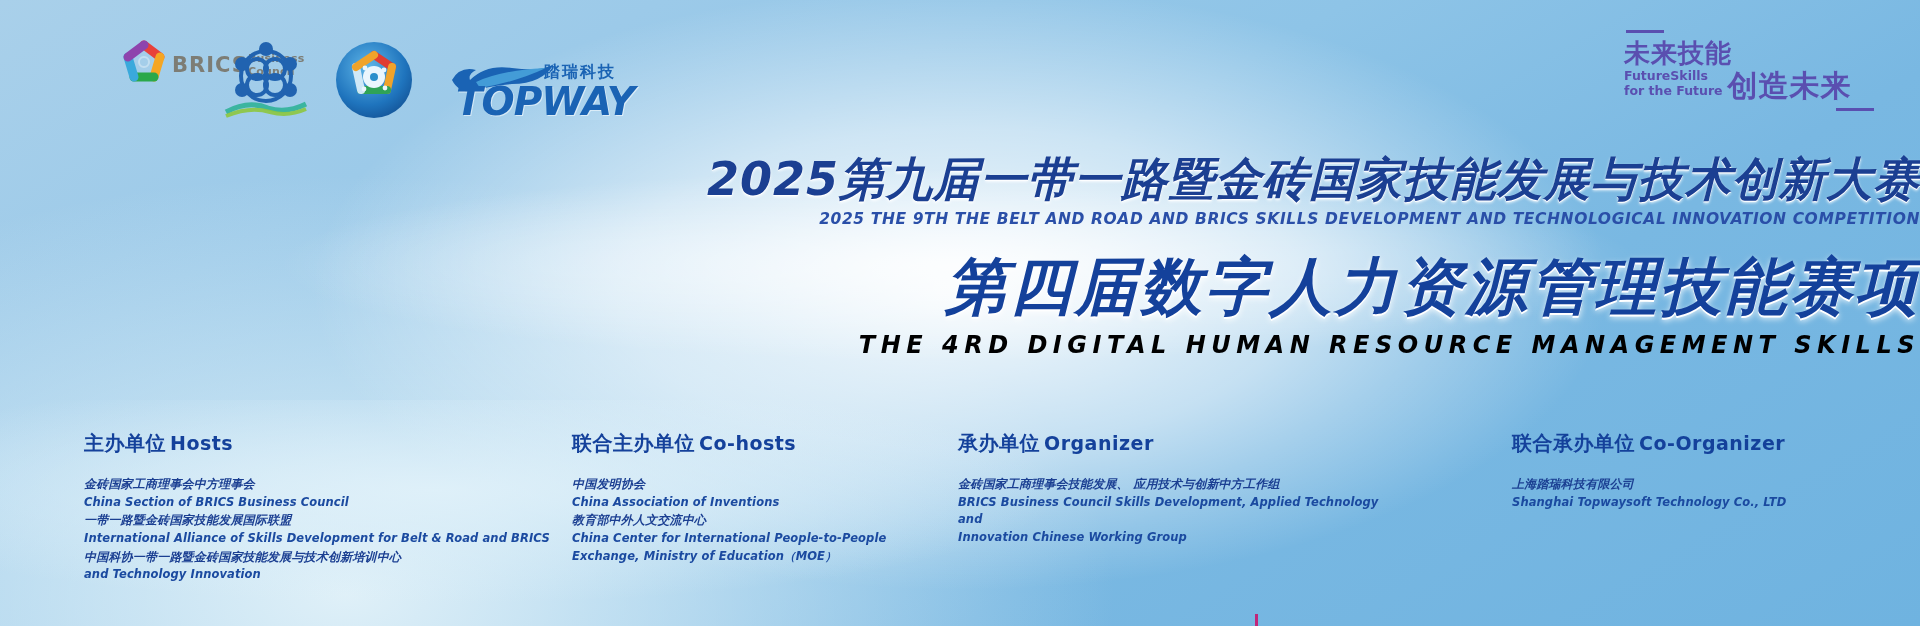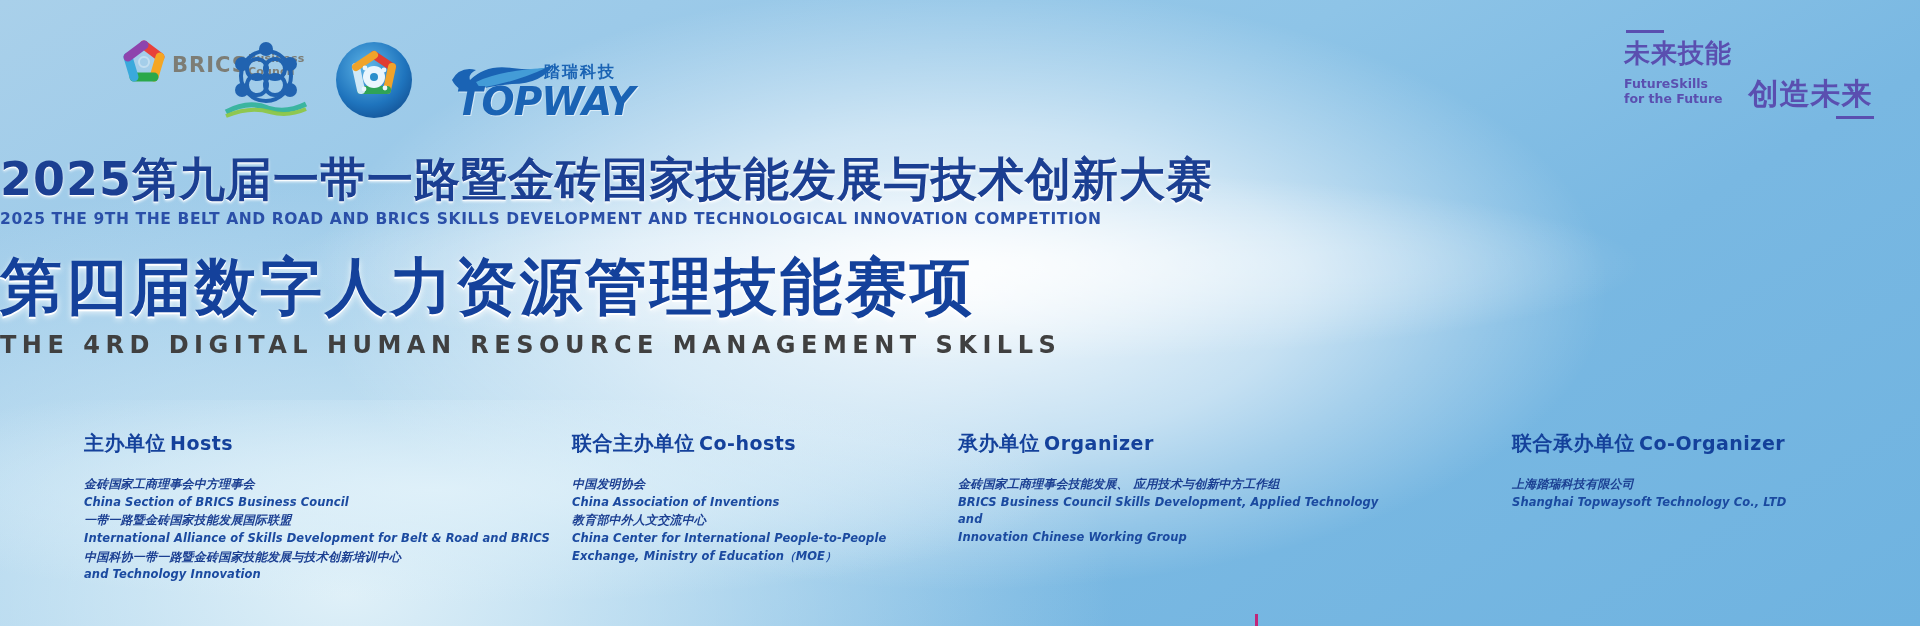--- a/index.html
+++ b/index.html
@@ -45,46 +45,46 @@
                  text-shadow:1px 1px 0 rgba(255,255,255,0.55); }
   .topway-cn { font-family:"DejaVu Sans", sans-serif; font-weight:bold; font-size:16px; color:#1a63b4;
                letter-spacing:2px; position:absolute; left:92px; top:2px; }
   .dragon { position:absolute; left:-6px; top:-2px; }
 
   
   .future { position:absolute; right:46px; top:30px; width:250px; }
   .future .bar-top { width:38px; height:3px; background:#5a4fb0; margin-left:2px; margin-bottom:7px; }
   .future .cn1 { font-family:"DejaVu Sans", sans-serif; font-weight:bold; font-size:26px; color:#5a4fb0;
                  letter-spacing:1px; line-height:1.05; }
-  .future .row2 { display:flex; align-items:flex-end; gap:26px; margin-top:10px; }
+  .future .row2 { display:flex; align-items:flex-end; gap:5px; margin-top:2px; }
   .future .en { font-family:"DejaVu Sans", sans-serif; font-weight:bold; font-size:12.5px; color:#5a4fb0;
                 line-height:1.15; padding-bottom:3px; white-space:nowrap; }
   .future .cn2 { font-family:"DejaVu Sans", sans-serif; font-weight:bold; font-size:30px; color:#5a4fb0;
                  letter-spacing:1px; line-height:1.05; }
   .future .bar-bot { width:38px; height:3px; background:#5a4fb0; margin-left:auto; margin-top:7px; }
 
   
-  .titles { position:absolute; left:0; right:0; top:155px; text-align:left; }
+  .titles { position:absolute; left:0; right:0; top:155px; text-align:right;font-style:italic; }
   .t1 {
     font-family:"DejaVu Sans", sans-serif; font-weight:bold; font-size:46px; letter-spacing:1px;
     color:#1b3f92; line-height:1.05;
     text-shadow:0 1px 0 #ffffff, 0 2px 3px rgba(255,255,255,0.9);
   }
   .t1en {
     font-family:"DejaVu Sans", sans-serif; font-weight:bold; font-size:15.5px; letter-spacing:0.6px;
     color:#2a4fa8; margin-top:7px;
   }
   .t2 {
     font-family:"DejaVu Sans", sans-serif; font-weight:bold; font-size:62px; letter-spacing:3px;
     color:#14419b; line-height:1.05; margin-top:26px;
     text-shadow:0 2px 0 #ffffff, 0 3px 6px rgba(255,255,255,0.85);
   }
   .t2en {
     font-family:"DejaVu Sans", sans-serif; font-weight:bold; font-size:24px; letter-spacing:5.5px;
-    color:#404040; margin-top:12px;
+    color:#000000; margin-top:12px;
   }
 
   
   .orgs { position:absolute; left:0; top:430px; width:1920px; height:170px;padding-left:26px; }
   .col { position:absolute; top:0; }
   .col.c1 { left:84px;  width:470px; }
   .col.c2 { left:572px; width:400px; }
   .col.c3 { left:958px; width:430px; }
   .col.c4 { left:1512px; width:400px; }
 

